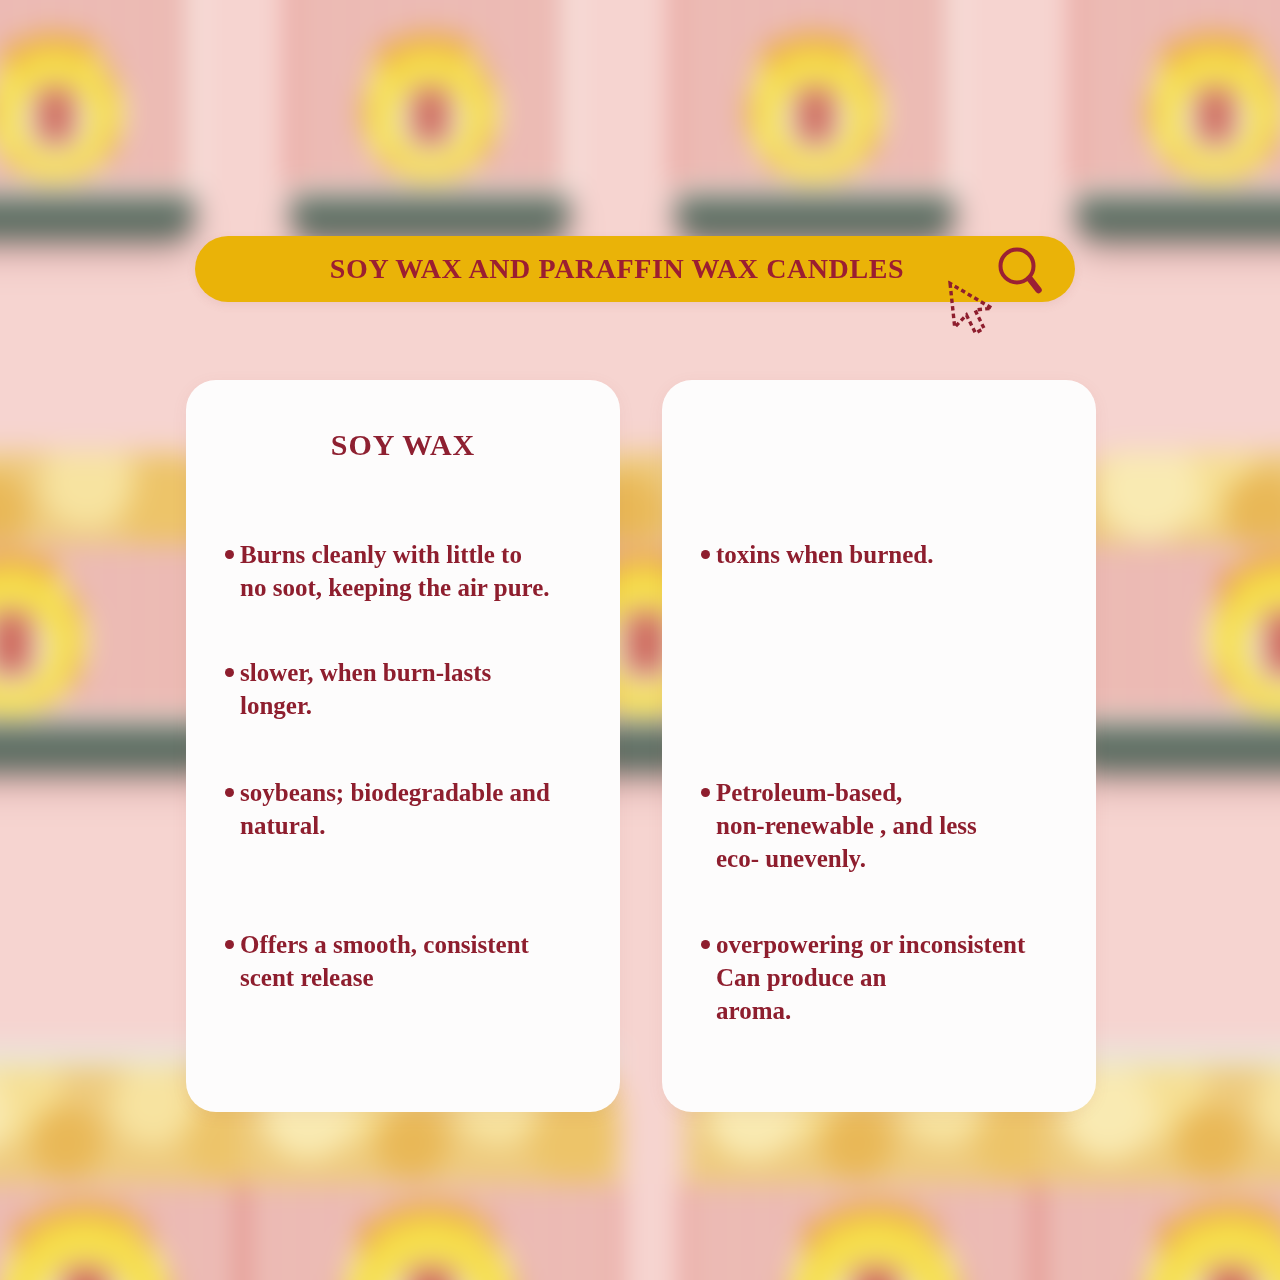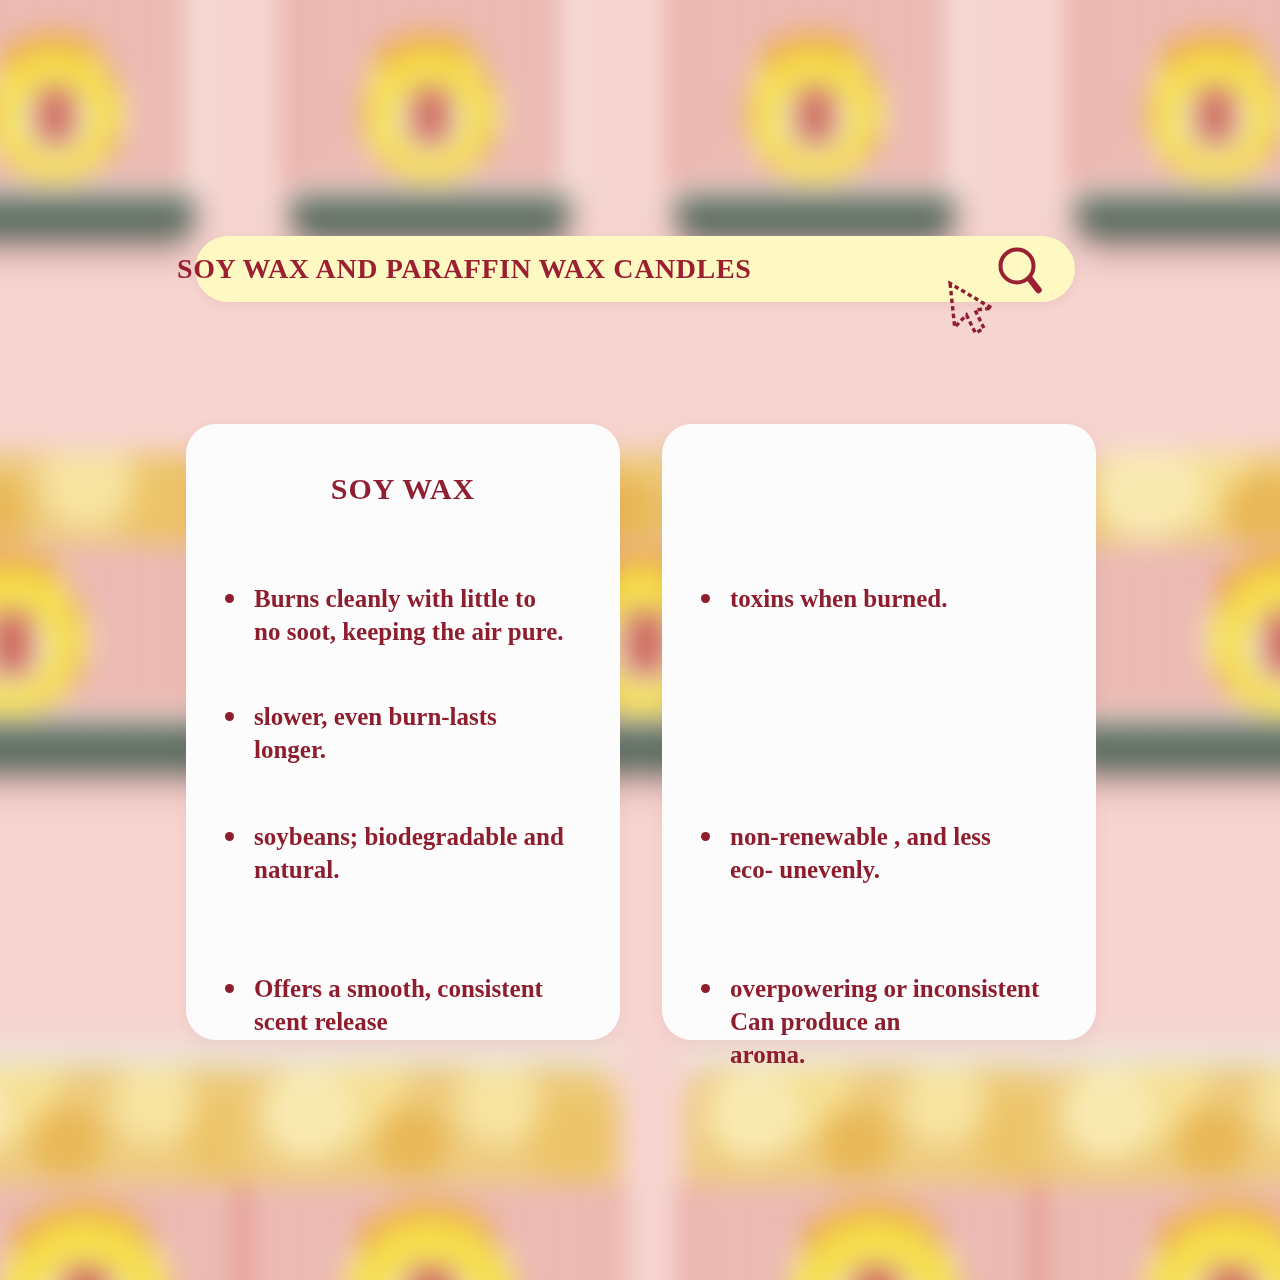--- a/index.html
+++ b/index.html
@@ -52,40 +52,40 @@
   .cb{width:380px;top:1046px;}
   .cb .popcorn{height:118px;border-radius:40px 40px 0 0;}
   .cb .stripes{height:260px;}
   .cb .badge{width:170px;height:170px;top:169px;}
 
   
   .content{position:absolute;inset:0;z-index:2;}
 
   .searchbar{
     position:absolute;left:195px;top:236px;width:880px;height:66px;
-    background:#fef9c3;border-radius:33px;
+    background:#eab308;border-radius:33px;
     box-shadow:0 3px 10px rgba(170,100,100,.12);
-    display:flex;align-items:center;justify-content:flex-start;}
+    display:flex;align-items:center;justify-content:center;}
   .search-text{
     font-size:28px;font-weight:bold;letter-spacing:.6px;color:#9b1e31;
     white-space:nowrap;transform:translateX(-18px);}
   .search-icon{position:absolute;right:26px;top:8px;}
 
   .cursor{position:absolute;left:950px;top:278px;}
 
   .card{
-    position:absolute;top:380px;width:434px;height:616px;
+    position:absolute;top:380px;width:434px;height:732px;
     background:#fdfcfc;border-radius:30px;
-    box-shadow:0 4px 16px rgba(160,90,90,.08);margin-top:44px;}
+    box-shadow:0 4px 16px rgba(160,90,90,.08);}
   .card-left{left:186px;}
   .card-right{left:662px;}
   .card-title{
     position:absolute;top:48px;left:0;width:100%;margin:0;text-align:center;
     font-size:30px;font-weight:bold;letter-spacing:1px;color:#8e2031;}
-  .bullet{position:absolute;left:39px;right:26px;display:flex;gap:20px;}
+  .bullet{position:absolute;left:39px;right:26px;display:flex;gap:6px;}
   .b1{top:158px}.b2{top:276px}.b3{top:396px}.b4{top:548px}
   .dot{width:9px;height:9px;border-radius:50%;background:#8e1e2e;
        margin-top:12px;flex-shrink:0;}
   .bullet-text{font-size:25px;line-height:1.32;font-weight:bold;color:#8e1e2e;}
   .bullet-text span{display:block;}
 </style>
 </head>
 <body>
 
 <div class="bg">
@@ -189,21 +189,21 @@
     <div class="bullet b1">
       <span class="dot"></span>
       <div class="bullet-text">
         <span>Burns cleanly with little to</span>
         <span>no soot, keeping the air pure.</span>
       </div>
     </div>
     <div class="bullet b2">
       <span class="dot"></span>
       <div class="bullet-text">
-        <span>slower, even burn-lasts</span>
+        <span>slower, when burn-lasts</span>
         <span>longer.</span>
       </div>
     </div>
     <div class="bullet b3">
       <span class="dot"></span>
       <div class="bullet-text">
         <span>soybeans; biodegradable and</span>
         <span>natural.</span>
       </div>
     </div>
@@ -220,20 +220,21 @@
 
     <div class="bullet b1">
       <span class="dot"></span>
       <div class="bullet-text">
         <span>toxins when burned.</span>
       </div>
     </div>
     <div class="bullet b3">
       <span class="dot"></span>
       <div class="bullet-text">
+        <span>Petroleum-based,</span>
         <span>non-renewable , and less</span>
         <span>eco- unevenly.</span>
       </div>
     </div>
     <div class="bullet b4">
       <span class="dot"></span>
       <div class="bullet-text">
         <span>overpowering or inconsistent</span>
         <span>Can produce an</span>
         <span>aroma.</span>

